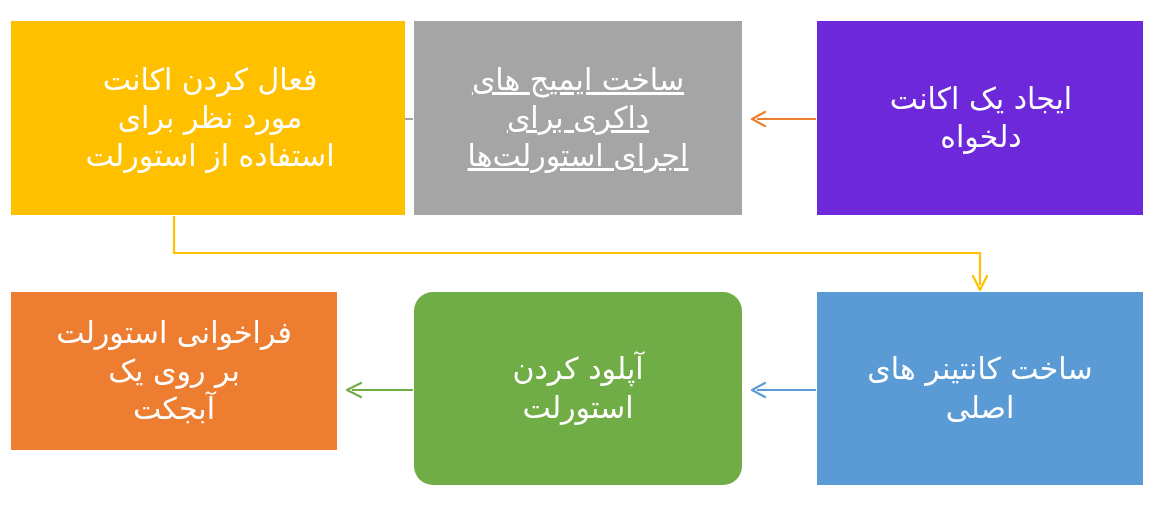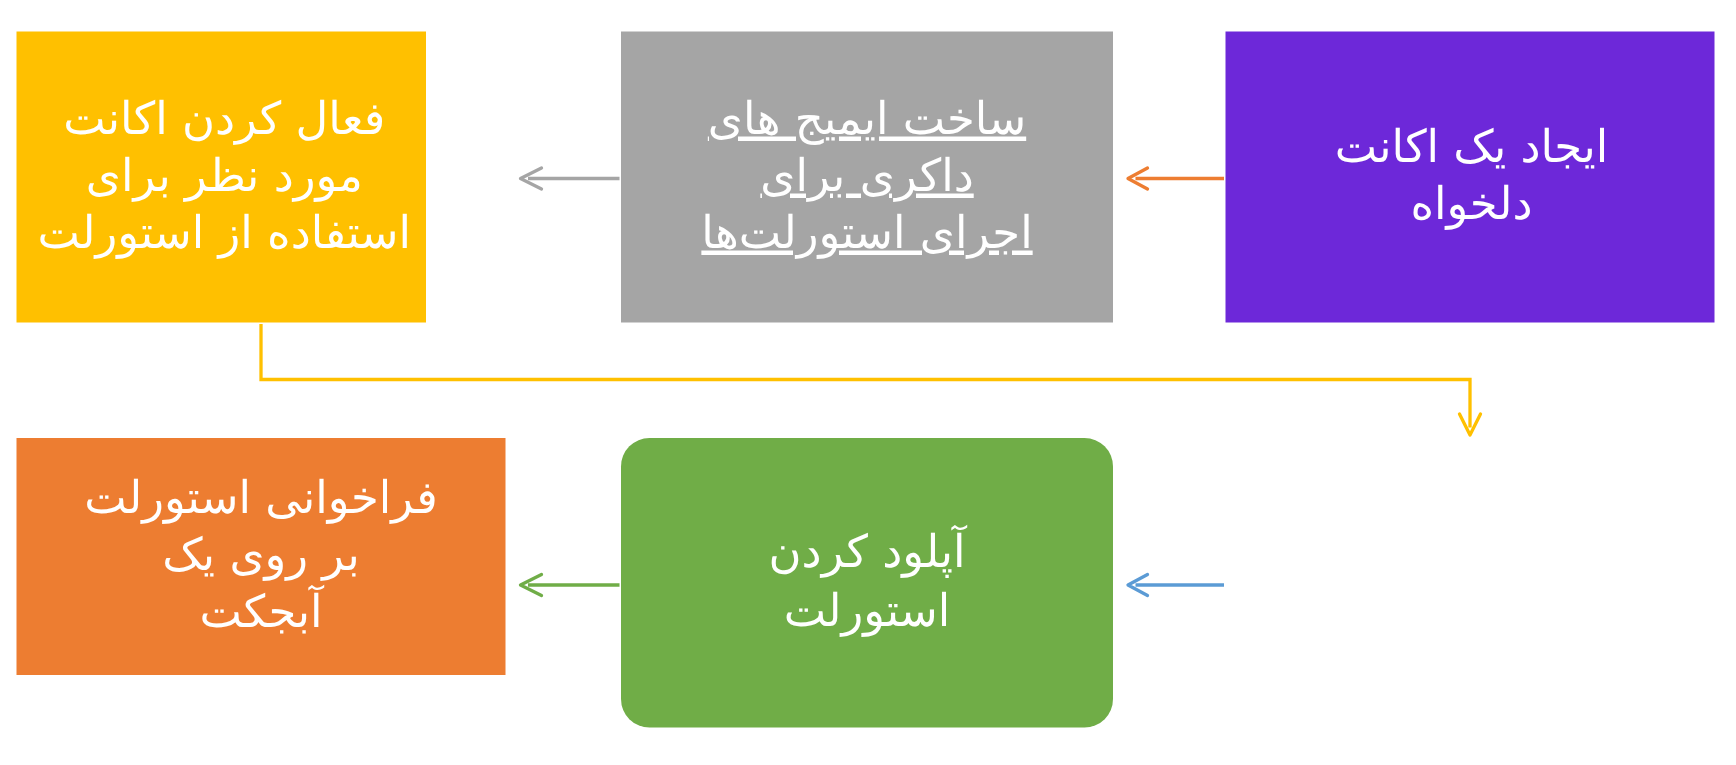--- a/index.html
+++ b/index.html
@@ -32,21 +32,21 @@
     font-size: 30px;
     line-height: 1.27;
     letter-spacing: 0;
     direction: rtl;
     padding: 4px 10px;
     white-space: pre-line;
     overflow: hidden;
   }
   
   #node-activate-account {
-    left: 11px;  top: 21px;  width: 273px; height: 194px;
+    left: 11px;  top: 21px;  width: 394px; height: 194px;
     background: #FFC000;
     padding-left: 14px;
   }
   #node-docker-images {
     left: 414px; top: 21px;  width: 328px; height: 194px;
     background: #A5A5A5;
     text-decoration: underline;
   }
   #node-create-account {
     left: 817px; top: 21px;  width: 326px; height: 194px;
@@ -110,20 +110,22 @@
 دلخواه</div>
 
   <div class="node" id="node-docker-images" style="background: rgb(165, 165, 165);">ساخت ایمیج های
 داکری برای
 اجرای استورلت‌ها</div>
 
   <div class="node" id="node-activate-account" style="background: rgb(255, 192, 0);">فعال کردن اکانت
 مورد نظر برای
 استفاده از استورلت</div>
 
+  <div class="node" id="node-create-containers" style="background: rgb(91, 155, 213);">ساخت کانتینر های
+اصلی</div>
 
   <div class="node" id="node-upload-streamlet" style="background: rgb(112, 173, 71); border-radius: 19px;">آپلود کردن
 استورلت</div>
 
   <div class="node" id="node-call-streamlet" style="background: rgb(237, 125, 49);">فراخوانی استورلت
 بر روی یک
 آبجکت</div>
 
 </div>
 

